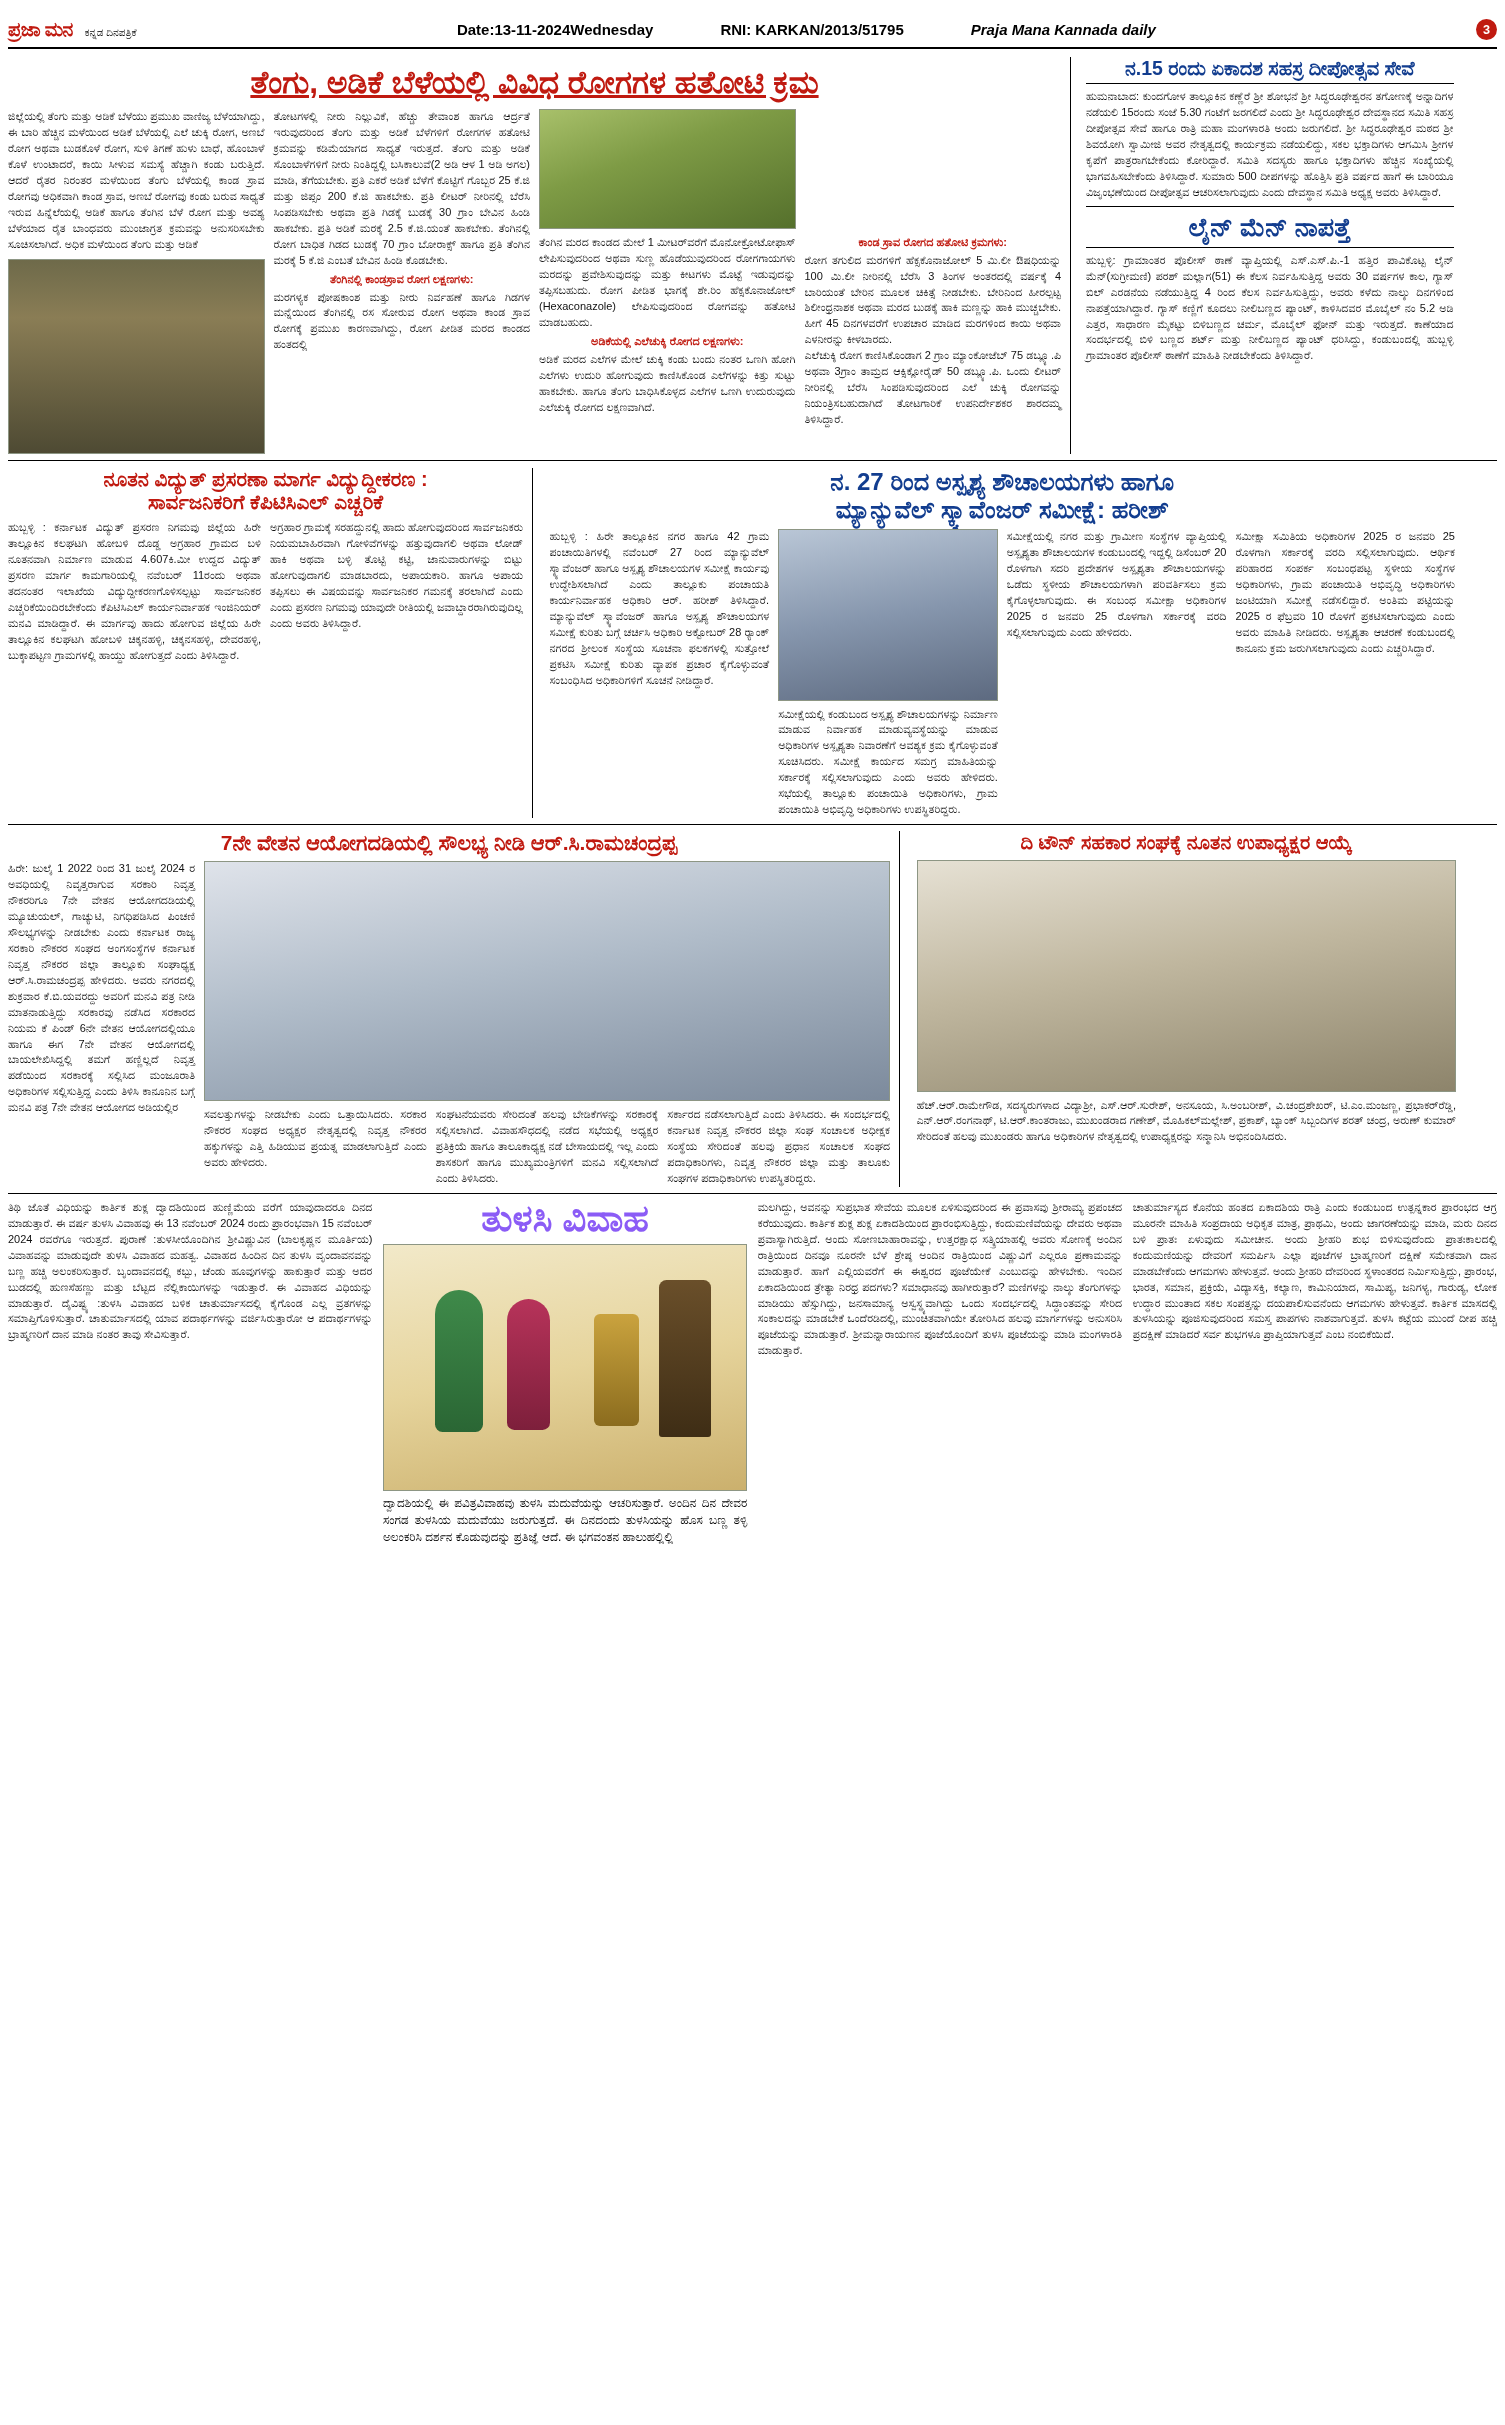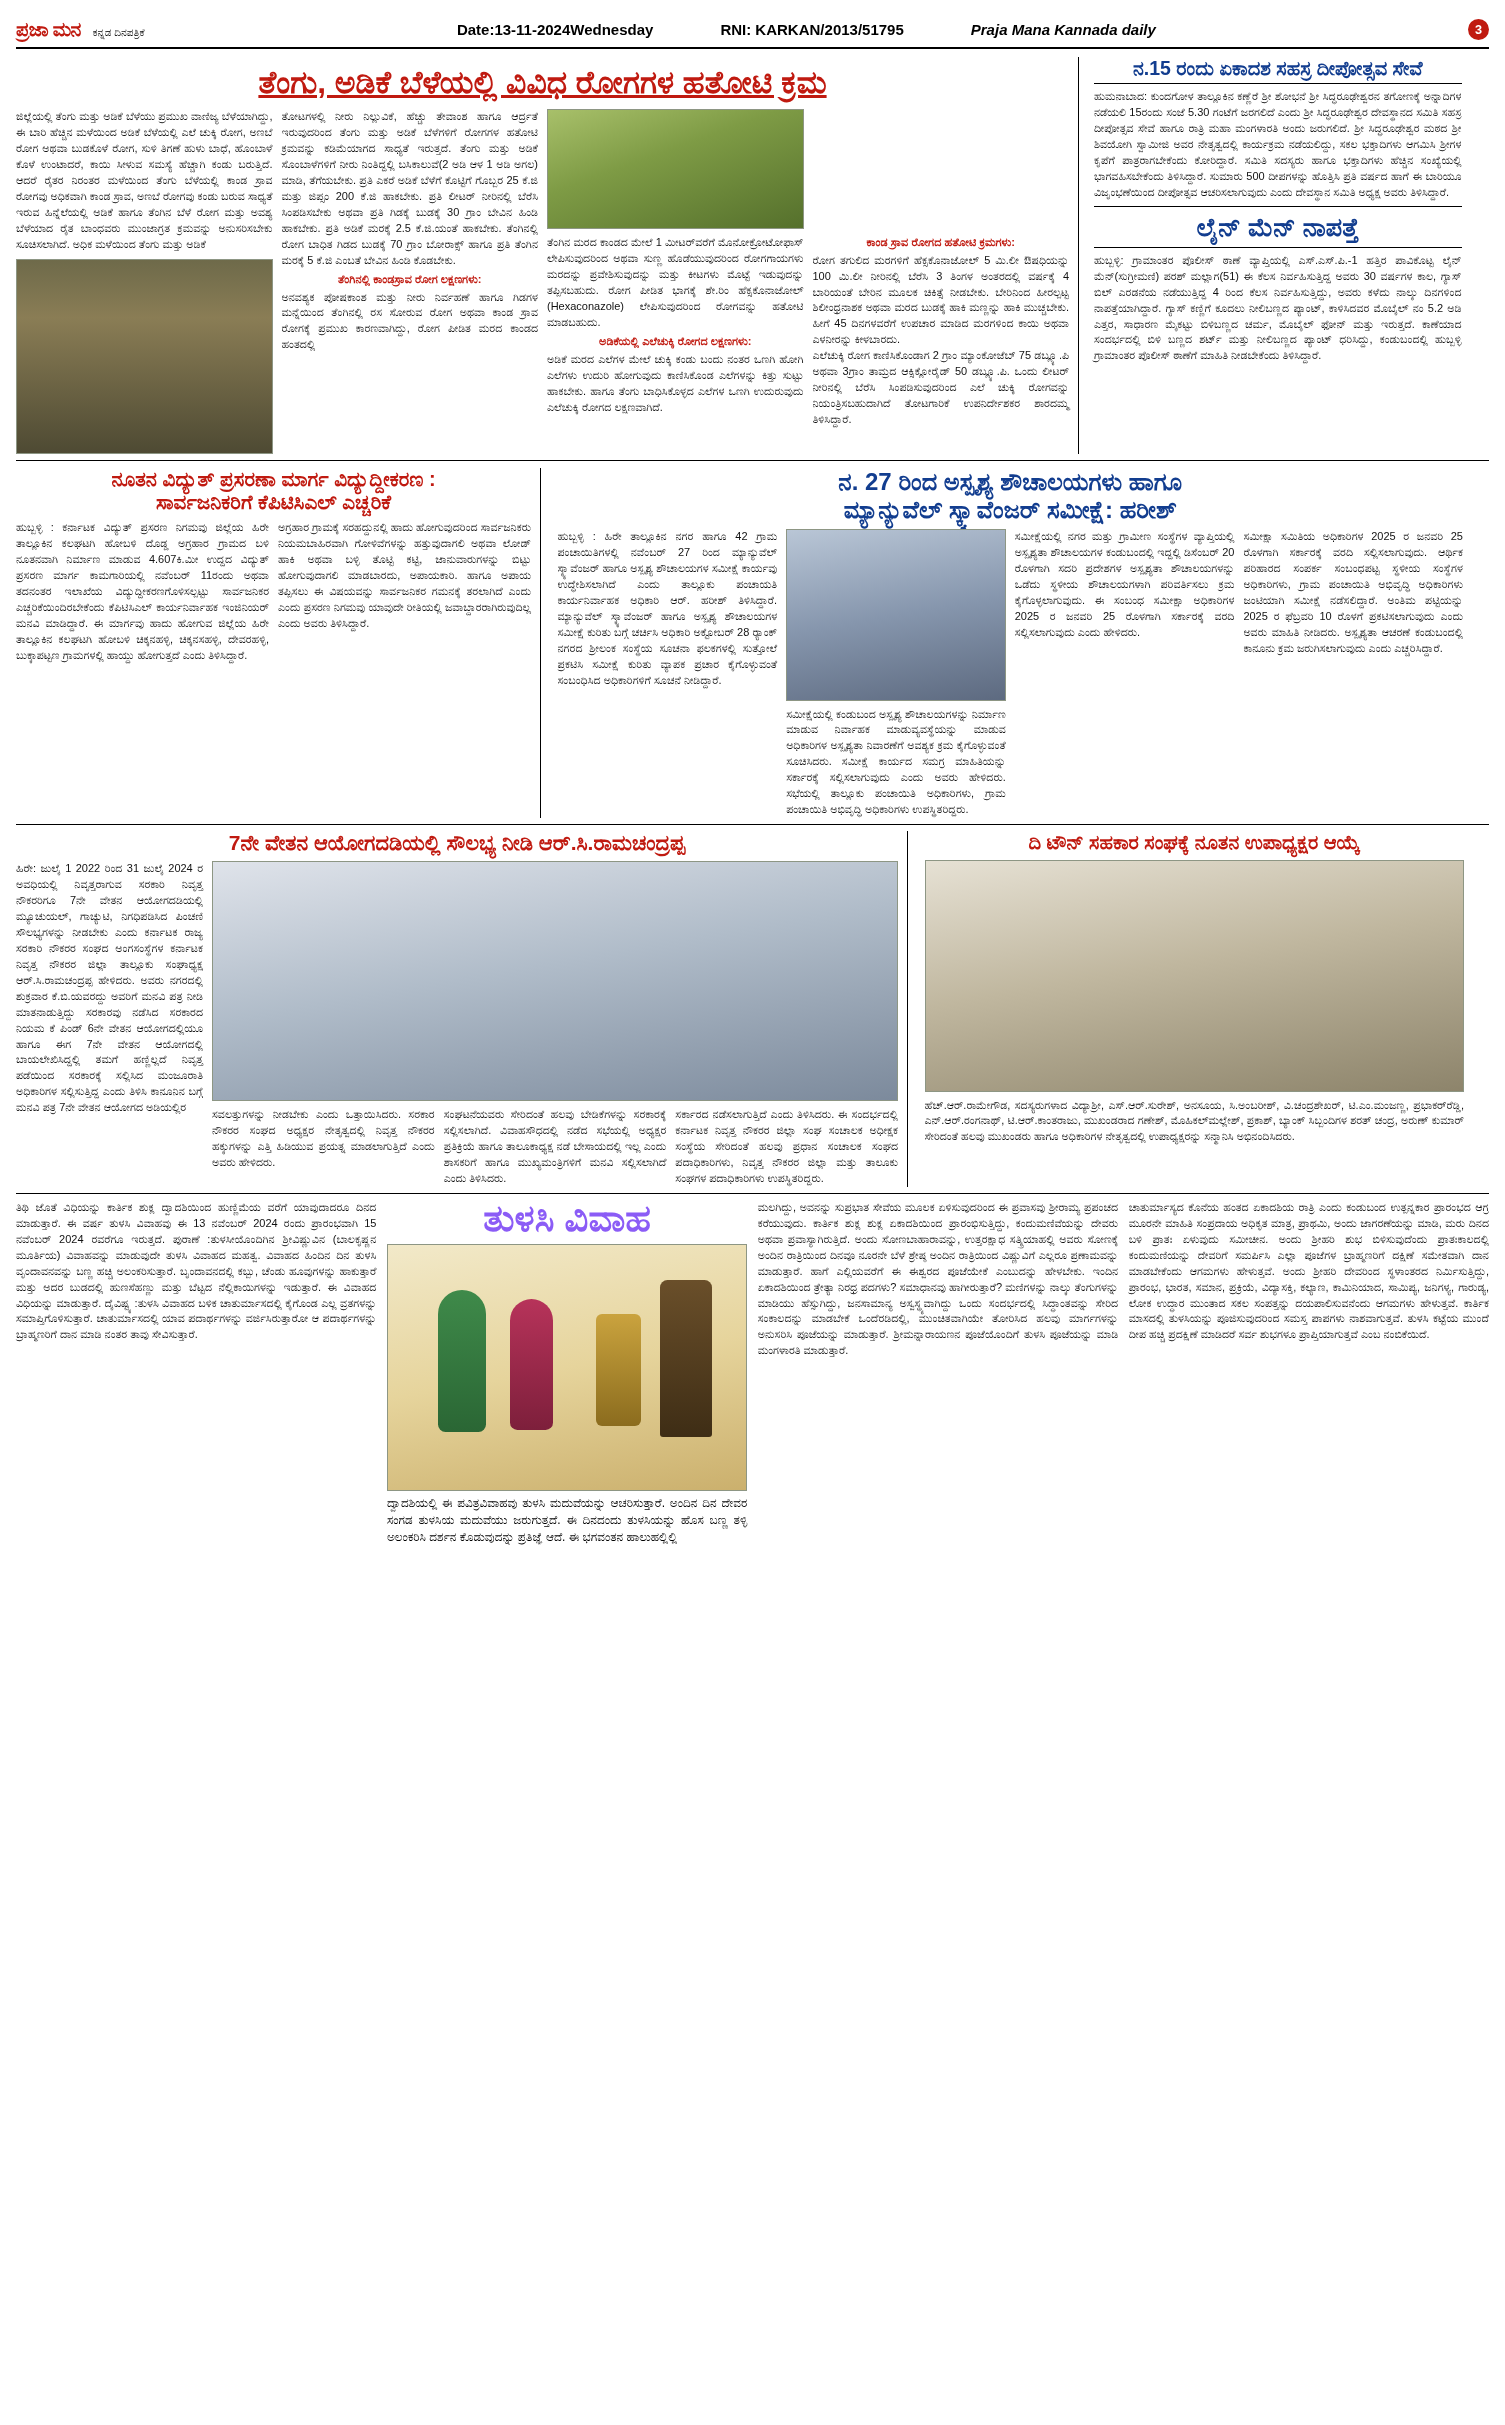--- a/index.html
+++ b/index.html
@@ -3,21 +3,21 @@
 <meta charset="utf-8">
 <style>
   * { box-sizing: border-box; }
   html, body { margin:0; padding:0; }
   body {
     width:1505px; height:2426px;
     background:#ffffff;
     font-family:"Liberation Sans", sans-serif;
     color:#000;
   }
-  .page { position:relative; width:1505px; height:1772px; padding:18px 16px; }
+  .page { position:relative; width:1505px; height:1772px; padding:18px 8px; }
 
   
   .masthead { display:flex; align-items:center; justify-content:space-between;
     border-bottom:2.2px solid #000; padding-bottom:6px; }
   .mast-left { display:flex; align-items:baseline; gap:12px; }
   .mast-logo { font-size:19.5px; font-weight:bold; color:#c01a10; letter-spacing:-0.7px; }
   .mast-logo-sub { font-size:10.5px; color:#111; }
   .mast-date { font-size:15px; font-weight:bold; }
   .mast-rni { font-size:15px; font-weight:bold; }
   .mast-name { font-size:15px; font-weight:bold; font-style:italic; }
@@ -98,21 +98,21 @@
       <div class="cols4">
 
         <div>
           <div class="body-txt">ಜಿಲ್ಲೆಯಲ್ಲಿ ತೆಂಗು ಮತ್ತು ಅಡಿಕೆ ಬೆಳೆಯು ಪ್ರಮುಖ ವಾಣಿಜ್ಯ ಬೆಳೆಯಾಗಿದ್ದು, ಈ ಬಾರಿ ಹೆಚ್ಚಿನ ಮಳೆಯಿಂದ ಅಡಿಕೆ ಬೆಳೆಯಲ್ಲಿ ಎಲೆ ಚುಕ್ಕಿ ರೋಗ, ಅಣಬೆ ರೋಗ ಅಥವಾ ಬುಡಕೊಳೆ ರೋಗ, ಸುಳಿ ತಿಗಣೆ ಹುಳು ಬಾಧೆ, ಹೊಂಬಾಳೆ ಕೊಳೆ ಉಂಟಾದರೆ, ಕಾಯಿ ಸೀಳುವ ಸಮಸ್ಯೆ ಹೆಚ್ಚಾಗಿ ಕಂಡು ಬರುತ್ತಿದೆ. ಆದರೆ ರೈತರ ನಿರಂತರ ಮಳೆಯಿಂದ ತೆಂಗು ಬೆಳೆಯಲ್ಲಿ ಕಾಂಡ ಸ್ರಾವ ರೋಗವು ಅಧಿಕವಾಗಿ ಕಾಂಡ ಸ್ರಾವ, ಅಣಬೆ ರೋಗವು ಕಂಡು ಬರುವ ಸಾಧ್ಯತೆ ಇರುವ ಹಿನ್ನೆಲೆಯಲ್ಲಿ ಅಡಿಕೆ ಹಾಗೂ ತೆಂಗಿನ ಬೆಳೆ ರೋಗ ಮತ್ತು ಅವಶ್ಯ ಬೆಳೆಯಾದ ರೈತ ಬಾಂಧವರು ಮುಂಜಾಗ್ರತ ಕ್ರಮವನ್ನು ಅನುಸರಿಸಬೇಕು ಸೂಚಿಸಲಾಗಿದೆ. ಅಧಿಕ ಮಳೆಯಿಂದ ತೆಂಗು ಮತ್ತು ಅಡಿಕೆ</div>
           <div class="photo trunk" style="height:195px; margin-top:6px;"></div>
         </div>
 
         <div>
           <div class="body-txt">ತೋಟಗಳಲ್ಲಿ ನೀರು ನಿಲ್ಲುವಿಕೆ, ಹೆಚ್ಚು ತೇವಾಂಶ ಹಾಗೂ ಆರ್ದ್ರತೆ ಇರುವುದರಿಂದ ತೆಂಗು ಮತ್ತು ಅಡಿಕೆ ಬೆಳೆಗಳಿಗೆ ರೋಗಗಳ ಹತೋಟಿ ಕ್ರಮವನ್ನು ಕಡಿಮೆಯಾಗದ ಸಾಧ್ಯತೆ ಇರುತ್ತದೆ. ತೆಂಗು ಮತ್ತು ಅಡಿಕೆ ಸೊಂಬಾಳೆಗಳಿಗೆ ನೀರು ನಿಂತಿದ್ದಲ್ಲಿ ಬಸಿಕಾಲುವೆ(2 ಅಡಿ ಆಳ 1 ಅಡಿ ಅಗಲ) ಮಾಡಿ, ತೆಗೆಯಬೇಕು. ಪ್ರತಿ ಎಕರೆ ಅಡಿಕೆ ಬೆಳೆಗೆ ಕೊಟ್ಟಿಗೆ ಗೊಬ್ಬರ 25 ಕೆ.ಜಿ ಮತ್ತು ಜಿಪ್ಸಂ 200 ಕೆ.ಜಿ ಹಾಕಬೇಕು. ಪ್ರತಿ ಲೀಟರ್ ನೀರಿನಲ್ಲಿ ಬೆರೆಸಿ ಸಿಂಪಡಿಸಬೇಕು ಅಥವಾ ಪ್ರತಿ ಗಿಡಕ್ಕೆ ಬುಡಕ್ಕೆ 30 ಗ್ರಾಂ ಬೇವಿನ ಹಿಂಡಿ ಹಾಕಬೇಕು. ಪ್ರತಿ ಅಡಿಕೆ ಮರಕ್ಕೆ 2.5 ಕೆ.ಜಿ.ಯಂತೆ ಹಾಕಬೇಕು. ತೆಂಗಿನಲ್ಲಿ ರೋಗ ಬಾಧಿತ ಗಿಡದ ಬುಡಕ್ಕೆ 70 ಗ್ರಾಂ ಬೋರಾಕ್ಸ್ ಹಾಗೂ ಪ್ರತಿ ತೆಂಗಿನ ಮರಕ್ಕೆ 5 ಕೆ.ಜಿ ಎಂಬತೆ ಬೇವಿನ ಹಿಂಡಿ ಕೊಡಬೇಕು.</div>
           <div class="subhead-red">ತೆಂಗಿನಲ್ಲಿ ಕಾಂಡಸ್ರಾವ ರೋಗ ಲಕ್ಷಣಗಳು:</div>
-          <div class="body-txt">ಅನವಶ್ಯಕ ಪೋಷಕಾಂಶ ಮತ್ತು ನೀರು ನಿರ್ವಹಣೆ ಹಾಗೂ ಗಿಡಗಳ ಮನ್ನೆಯಿಂದ ತೆಂಗಿನಲ್ಲಿ ರಸ ಸೋರುವ ರೋಗ ಅಥವಾ ಕಾಂಡ ಸ್ರಾವ ರೋಗಕ್ಕೆ ಪ್ರಮುಖ ಕಾರಣವಾಗಿದ್ದು, ರೋಗ ಪೀಡಿತ ಮರದ ಕಾಂಡದ ಹಂತದಲ್ಲಿ</div>
+          <div class="body-txt">ಮರಗಳ್ಯಕ ಪೋಷಕಾಂಶ ಮತ್ತು ನೀರು ನಿರ್ವಹಣೆ ಹಾಗೂ ಗಿಡಗಳ ಮನ್ನೆಯಿಂದ ತೆಂಗಿನಲ್ಲಿ ರಸ ಸೋರುವ ರೋಗ ಅಥವಾ ಕಾಂಡ ಸ್ರಾವ ರೋಗಕ್ಕೆ ಪ್ರಮುಖ ಕಾರಣವಾಗಿದ್ದು, ರೋಗ ಪೀಡಿತ ಮರದ ಕಾಂಡದ ಹಂತದಲ್ಲಿ</div>
         </div>
 
         <div>
           <div class="photo palm" style="height:120px; margin-bottom:6px;"></div>
           <div class="body-txt">ತೆಂಗಿನ ಮರದ ಕಾಂಡದ ಮೇಲೆ 1 ಮೀಟರ್‌ವರೆಗೆ ಮೊನೋಕ್ರೋಟೋಫಾಸ್ ಲೇಪಿಸುವುದರಿಂದ ಅಥವಾ ಸುಣ್ಣ ಹೊಡೆಯುವುದರಿಂದ ರೋಗಗಾಯಗಳು ಮರದನ್ನು ಪ್ರವೇಶಿಸುವುದನ್ನು ಮತ್ತು ಕೀಟಗಳು ಮೊಟ್ಟೆ ಇಡುವುದನ್ನು ತಪ್ಪಿಸಬಹುದು. ರೋಗ ಪೀಡಿತ ಭಾಗಕ್ಕೆ ಶೇ.ರಿಂ ಹೆಕ್ಸಕೊನಾಜೋಲ್ (Hexaconazole) ಲೇಪಿಸುವುದರಿಂದ ರೋಗವನ್ನು ಹತೋಟಿ ಮಾಡಬಹುದು.</div>
           <div class="subhead-red">ಅಡಿಕೆಯಲ್ಲಿ ಎಲೆಚುಕ್ಕಿ ರೋಗದ ಲಕ್ಷಣಗಳು:</div>
           <div class="body-txt">ಅಡಿಕೆ ಮರದ ಎಲೆಗಳ ಮೇಲೆ ಚುಕ್ಕಿ ಕಂಡು ಬಂದು ನಂತರ ಒಣಗಿ ಹೋಗಿ ಎಲೆಗಳು ಉದುರಿ ಹೋಗುವುದು ಕಾಣಿಸಿಕೊಂಡ ಎಲೆಗಳನ್ನು ಕಿತ್ತು ಸುಟ್ಟು ಹಾಕಬೇಕು. ಹಾಗೂ ತೆಂಗು ಬಾಧಿಸಿಕೊಳ್ಳದ ಎಲೆಗಳ ಒಣಗಿ ಉದುರುವುದು ಎಲೆಚುಕ್ಕಿ ರೋಗದ ಲಕ್ಷಣವಾಗಿದೆ.</div>
         </div>
 
         <div>

